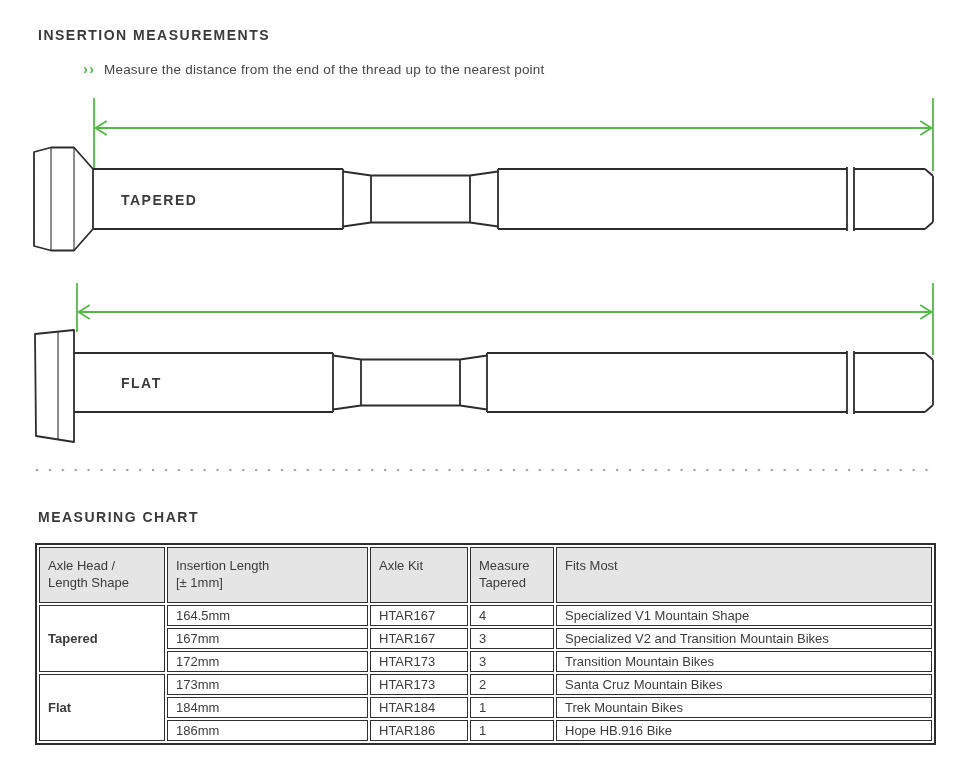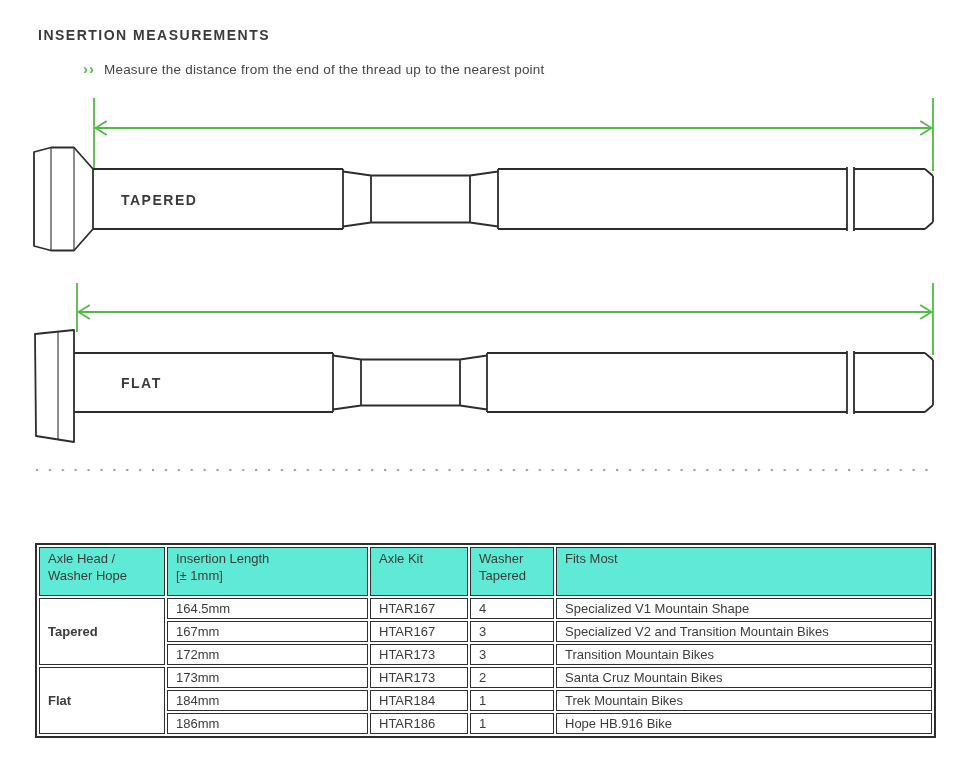--- a/index.html
+++ b/index.html
@@ -14,22 +14,22 @@
   .diagram{position:absolute;left:0;}
   #diagram-tapered{top:95px;}
   #diagram-flat{top:278px;}
   .dotted{position:absolute;left:35px;top:468px;width:900px;height:4px;
           background-image:radial-gradient(circle at 2px 2px,#a2a2a2 0,#a2a2a2 1.35px,transparent 1.6px);
           background-size:12.9px 4px;background-repeat:repeat-x;}
   table.chart{position:absolute;left:35px;top:543px;width:901px;border:2px solid #2f2f2f;
           border-collapse:separate;border-spacing:2px;table-layout:fixed;
           font-size:13px;color:#3c3c3c;}
   th,td{border:1.5px solid #2f2f2f;box-sizing:border-box;overflow:hidden;white-space:nowrap;}
-  th{background:#5eead4;font-weight:normal;text-align:left;vertical-align:top;
-     padding:3px 8px;height:49px;line-height:1.3;}
+  th{background:#e5e5e5;font-weight:normal;text-align:left;vertical-align:top;
+     padding:10px 8px;height:49px;line-height:1.3;}
   td{background:#fff;padding:2px 8px;height:21px;vertical-align:middle;}
   td.group{font-weight:bold;vertical-align:middle;}
   .hline{display:block;}
 </style>
 </head>
 <body>
 
 <div class="page">
 
   <h1 class="title" id="title-main">INSERTION MEASUREMENTS</h1>
@@ -82,45 +82,46 @@
                M854,353 H925 M925,353 L933,360 M933,360 V405 M933,405 L925,412 M925,412 H854"></path>
     </g>
     <g stroke="#2d2d2d" stroke-width="1.1">
       <line x1="58" y1="332" x2="58" y2="439"></line>
     </g>
     <text x="121" y="388" font-size="14" font-weight="bold" letter-spacing="1.5" fill="#3b3b3b">FLAT</text>
   </svg>
 
   <div class="dotted"></div>
 
+  <h2 class="title" id="title-chart">MEASURING CHART</h2>
 
   <table class="chart">
     <colgroup>
       <col style="width:126px">
         <col style="width:201px">
         <col style="width:98px">
         <col style="width:84px">
         <col>
     </colgroup>
     <thead>
       <tr>
         <th>
           <span class="hline">Axle Head /</span>
-          <span class="hline">Washer Hope</span>
+          <span class="hline">Length Shape</span>
         </th>
         <th>
           <span class="hline">Insertion Length</span>
           <span class="hline">[± 1mm]</span>
         </th>
         <th>
           <span class="hline">Axle Kit</span>
           <span class="hline"></span>
         </th>
         <th>
-          <span class="hline">Washer</span>
+          <span class="hline">Measure</span>
           <span class="hline">Tapered</span>
         </th>
         <th>
           <span class="hline">Fits Most</span>
           <span class="hline"></span>
         </th>
       </tr>
     </thead>
     <tbody>
       <tr>

